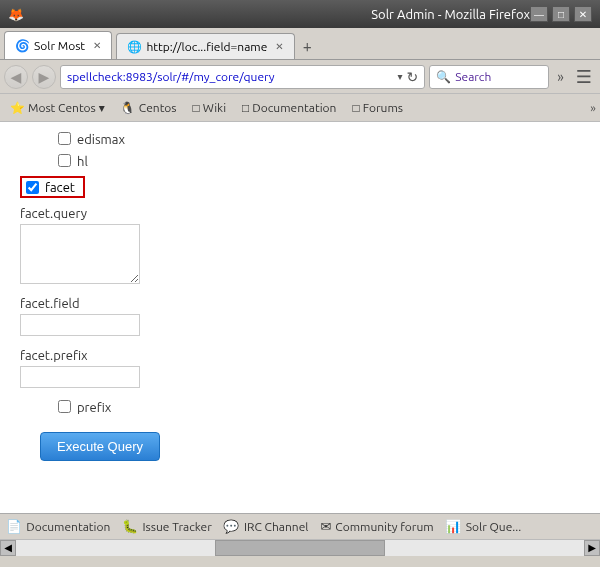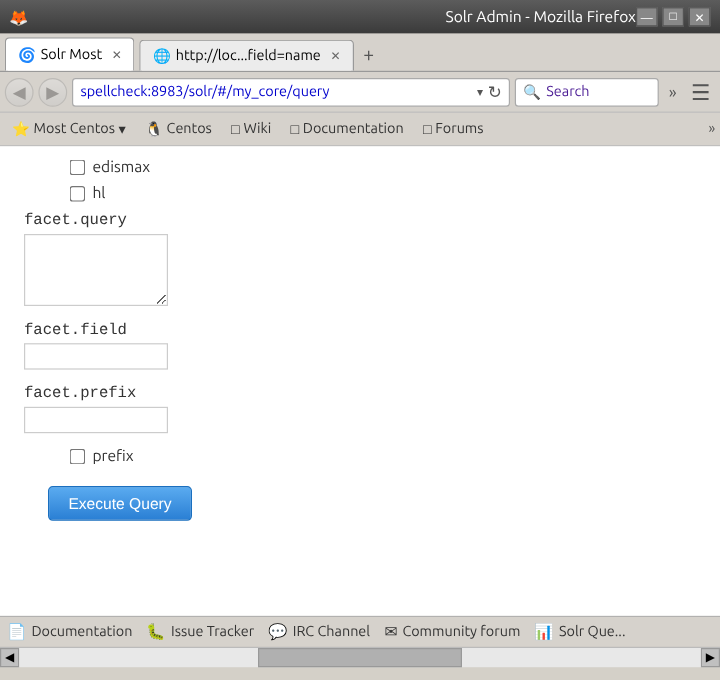--- a/index.html
+++ b/index.html
@@ -118,34 +118,34 @@
     .content-panel::-webkit-scrollbar-track { background: #f0f0f0; }
     .content-panel::-webkit-scrollbar-thumb {
       background: #87b0d0;
       border: 1px solid #6a9ab8;
     }
 
     
     .form-group { margin-bottom: 12px; }
 
     .checkbox-item {
-      display: flex; align-items: flex-end; gap: 6px;
+      display: flex; align-items: flex-start; gap: 6px;
       margin-bottom: 8px; font-size: 13px; color: #333; padding-left: 38px;
     }
     .checkbox-item input[type="checkbox"] { cursor: pointer; }
 
     .facet-highlighted {
       border: 2px solid #cc0000;
       display: inline-flex; align-items: center; gap: 6px;
       padding: 2px 8px 2px 4px;
       margin-bottom: 8px;
       background: #fff;
     }
 
-    .field-label { font-size: 13px; color: #333; margin-bottom: 4px; display: block; font-family: Liberation Mono, monospace; }
+    .field-label { font-size: 13px; color: #333; margin-bottom: 4px; display: block; }
 
     textarea.form-input {
       width: 120px; height: 60px; border: 1px solid #ccc;
       font-size: 13px; resize: both; display: block;
     }
     input.form-input {
       width: 120px; height: 22px; border: 1px solid #ccc;
       font-size: 13px; display: block;
     }
 
@@ -264,20 +264,24 @@
     <div class="checkbox-item">
       <input type="checkbox" id="cb-edismax" style="">
       <label for="cb-edismax">edismax</label>
     </div>
     
     <div class="checkbox-item">
       <input type="checkbox" id="cb-hl" style="">
       <label for="cb-hl">hl</label>
     </div>
     
+    <div class="facet-highlighted">
+      <input type="checkbox" id="cb-facet" checked="" style="">
+      <label for="cb-facet">facet</label>
+    </div>
 
     
     <div class="form-group">
       <span class="field-label">facet.query</span>
       <textarea class="form-input" style=""></textarea>
     </div>
 
     
     <div class="form-group">
       <span class="field-label">facet.field</span>

